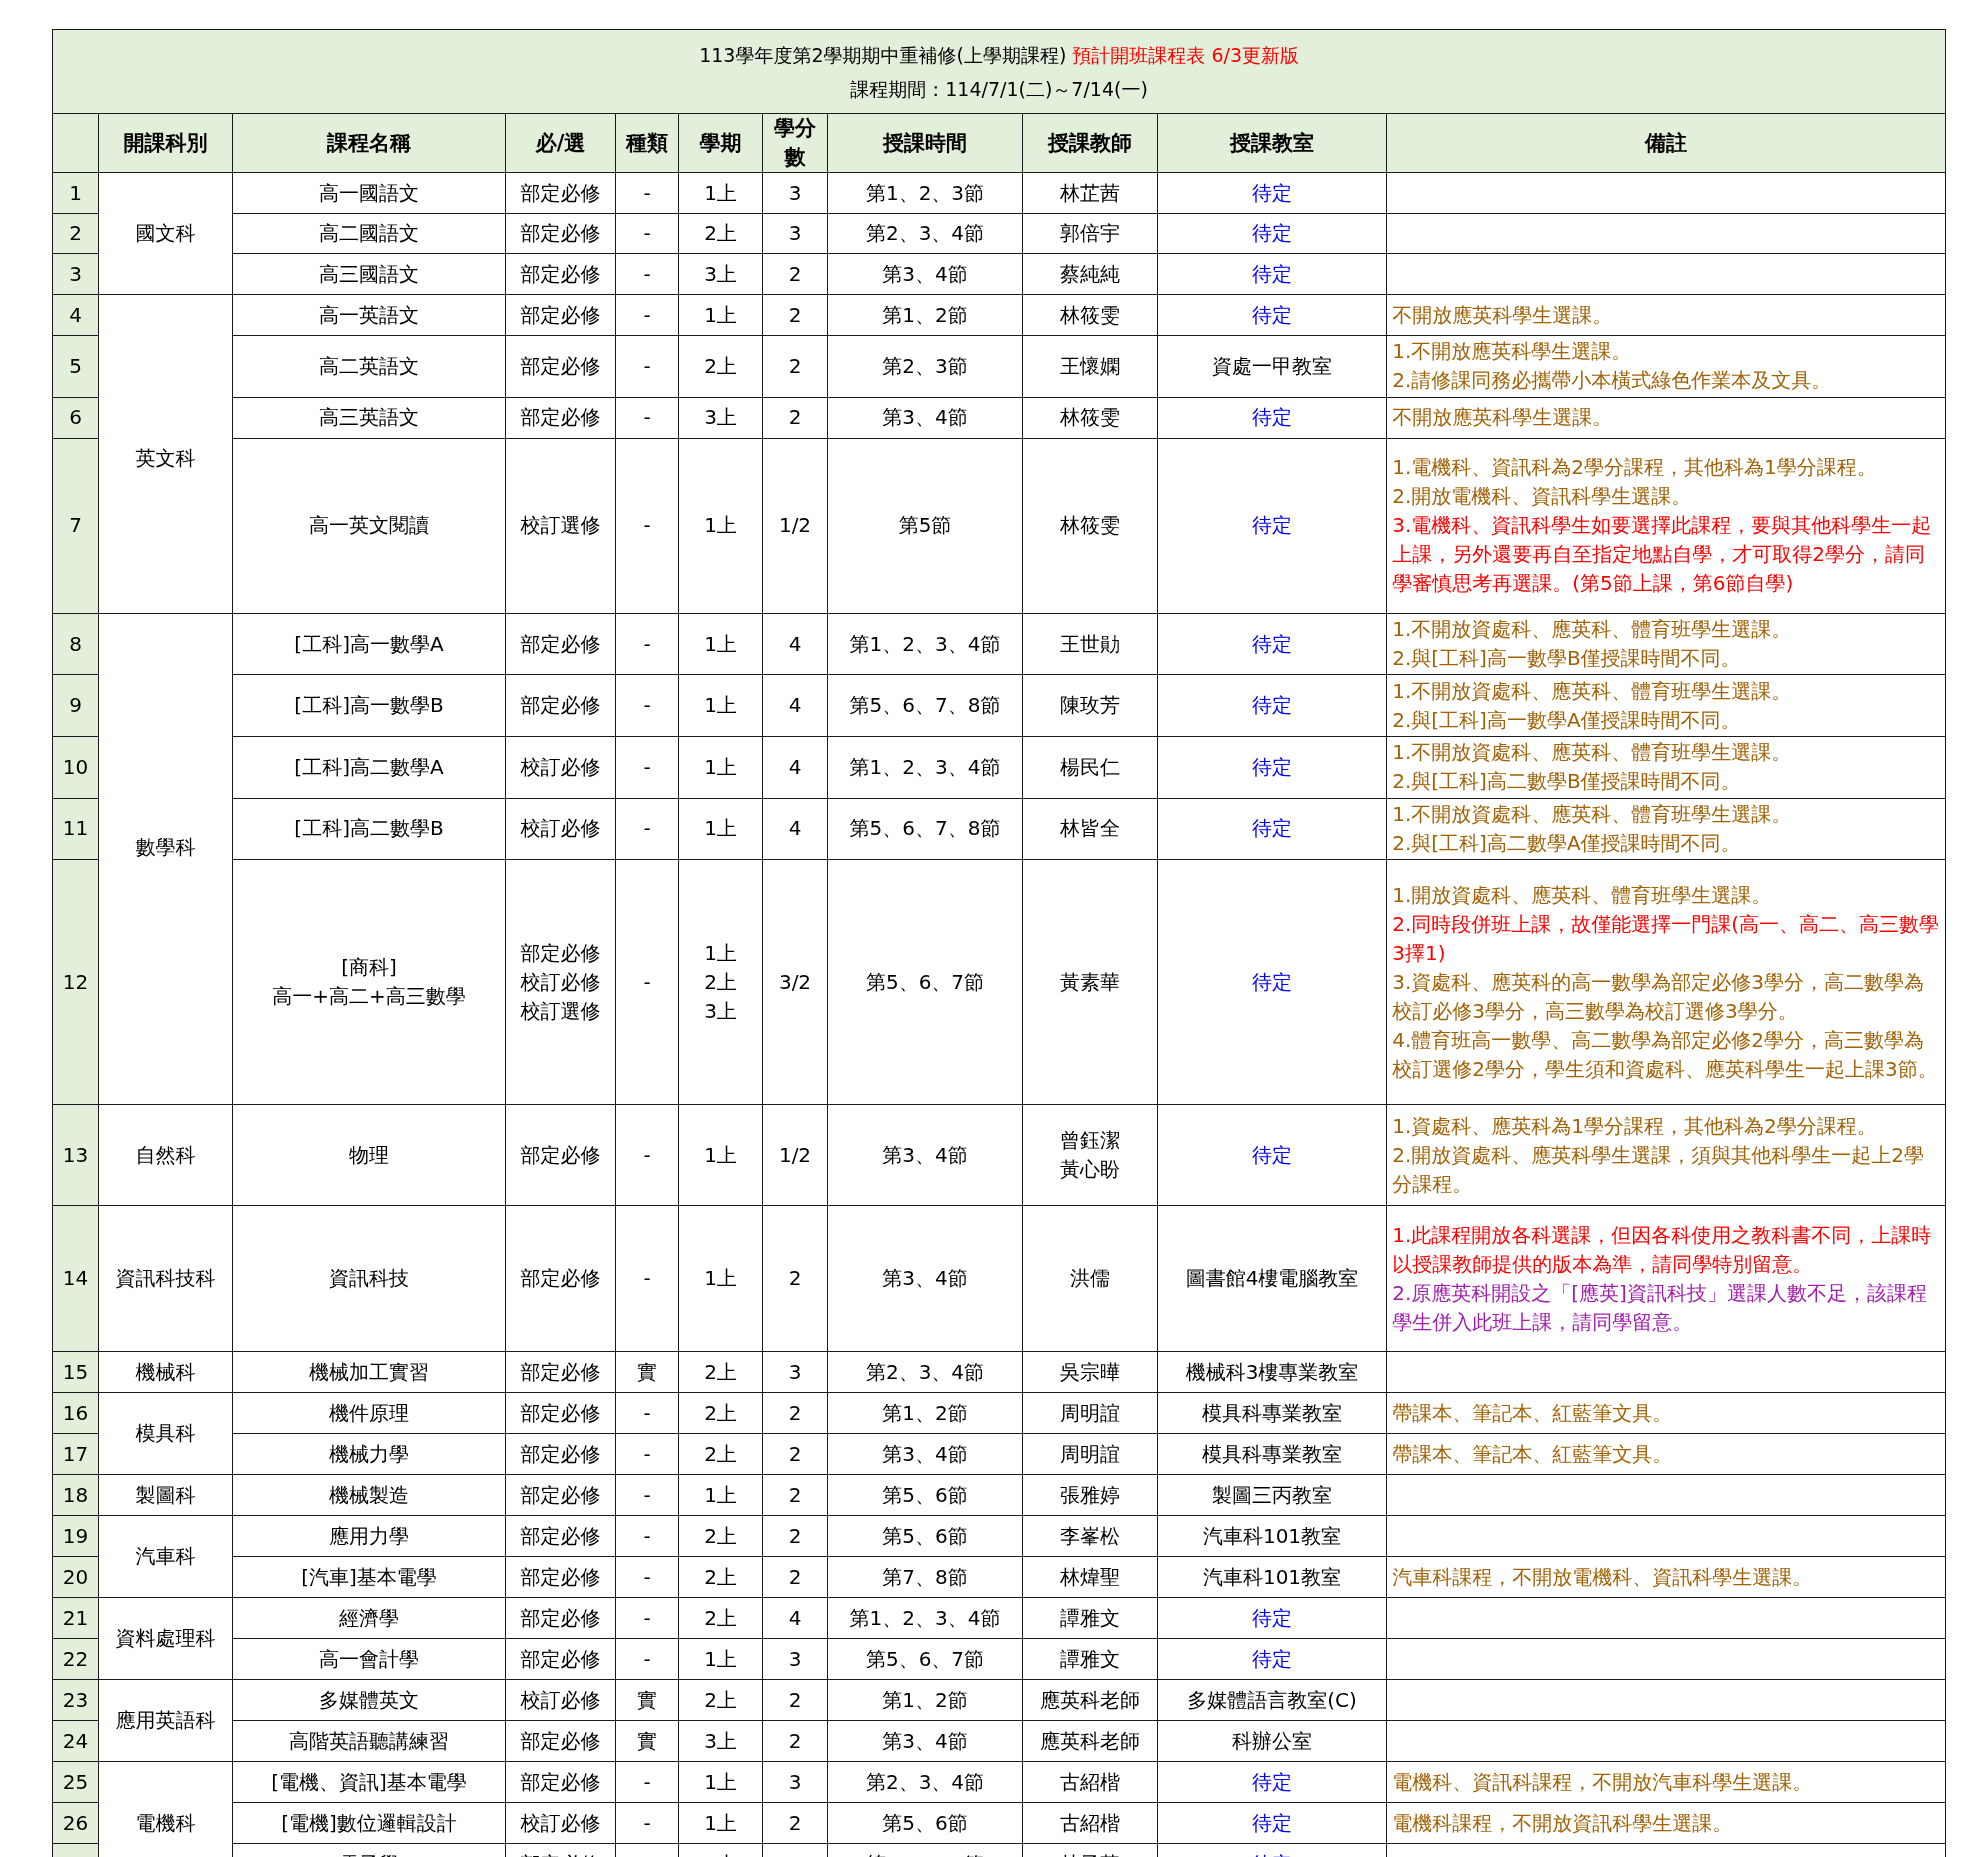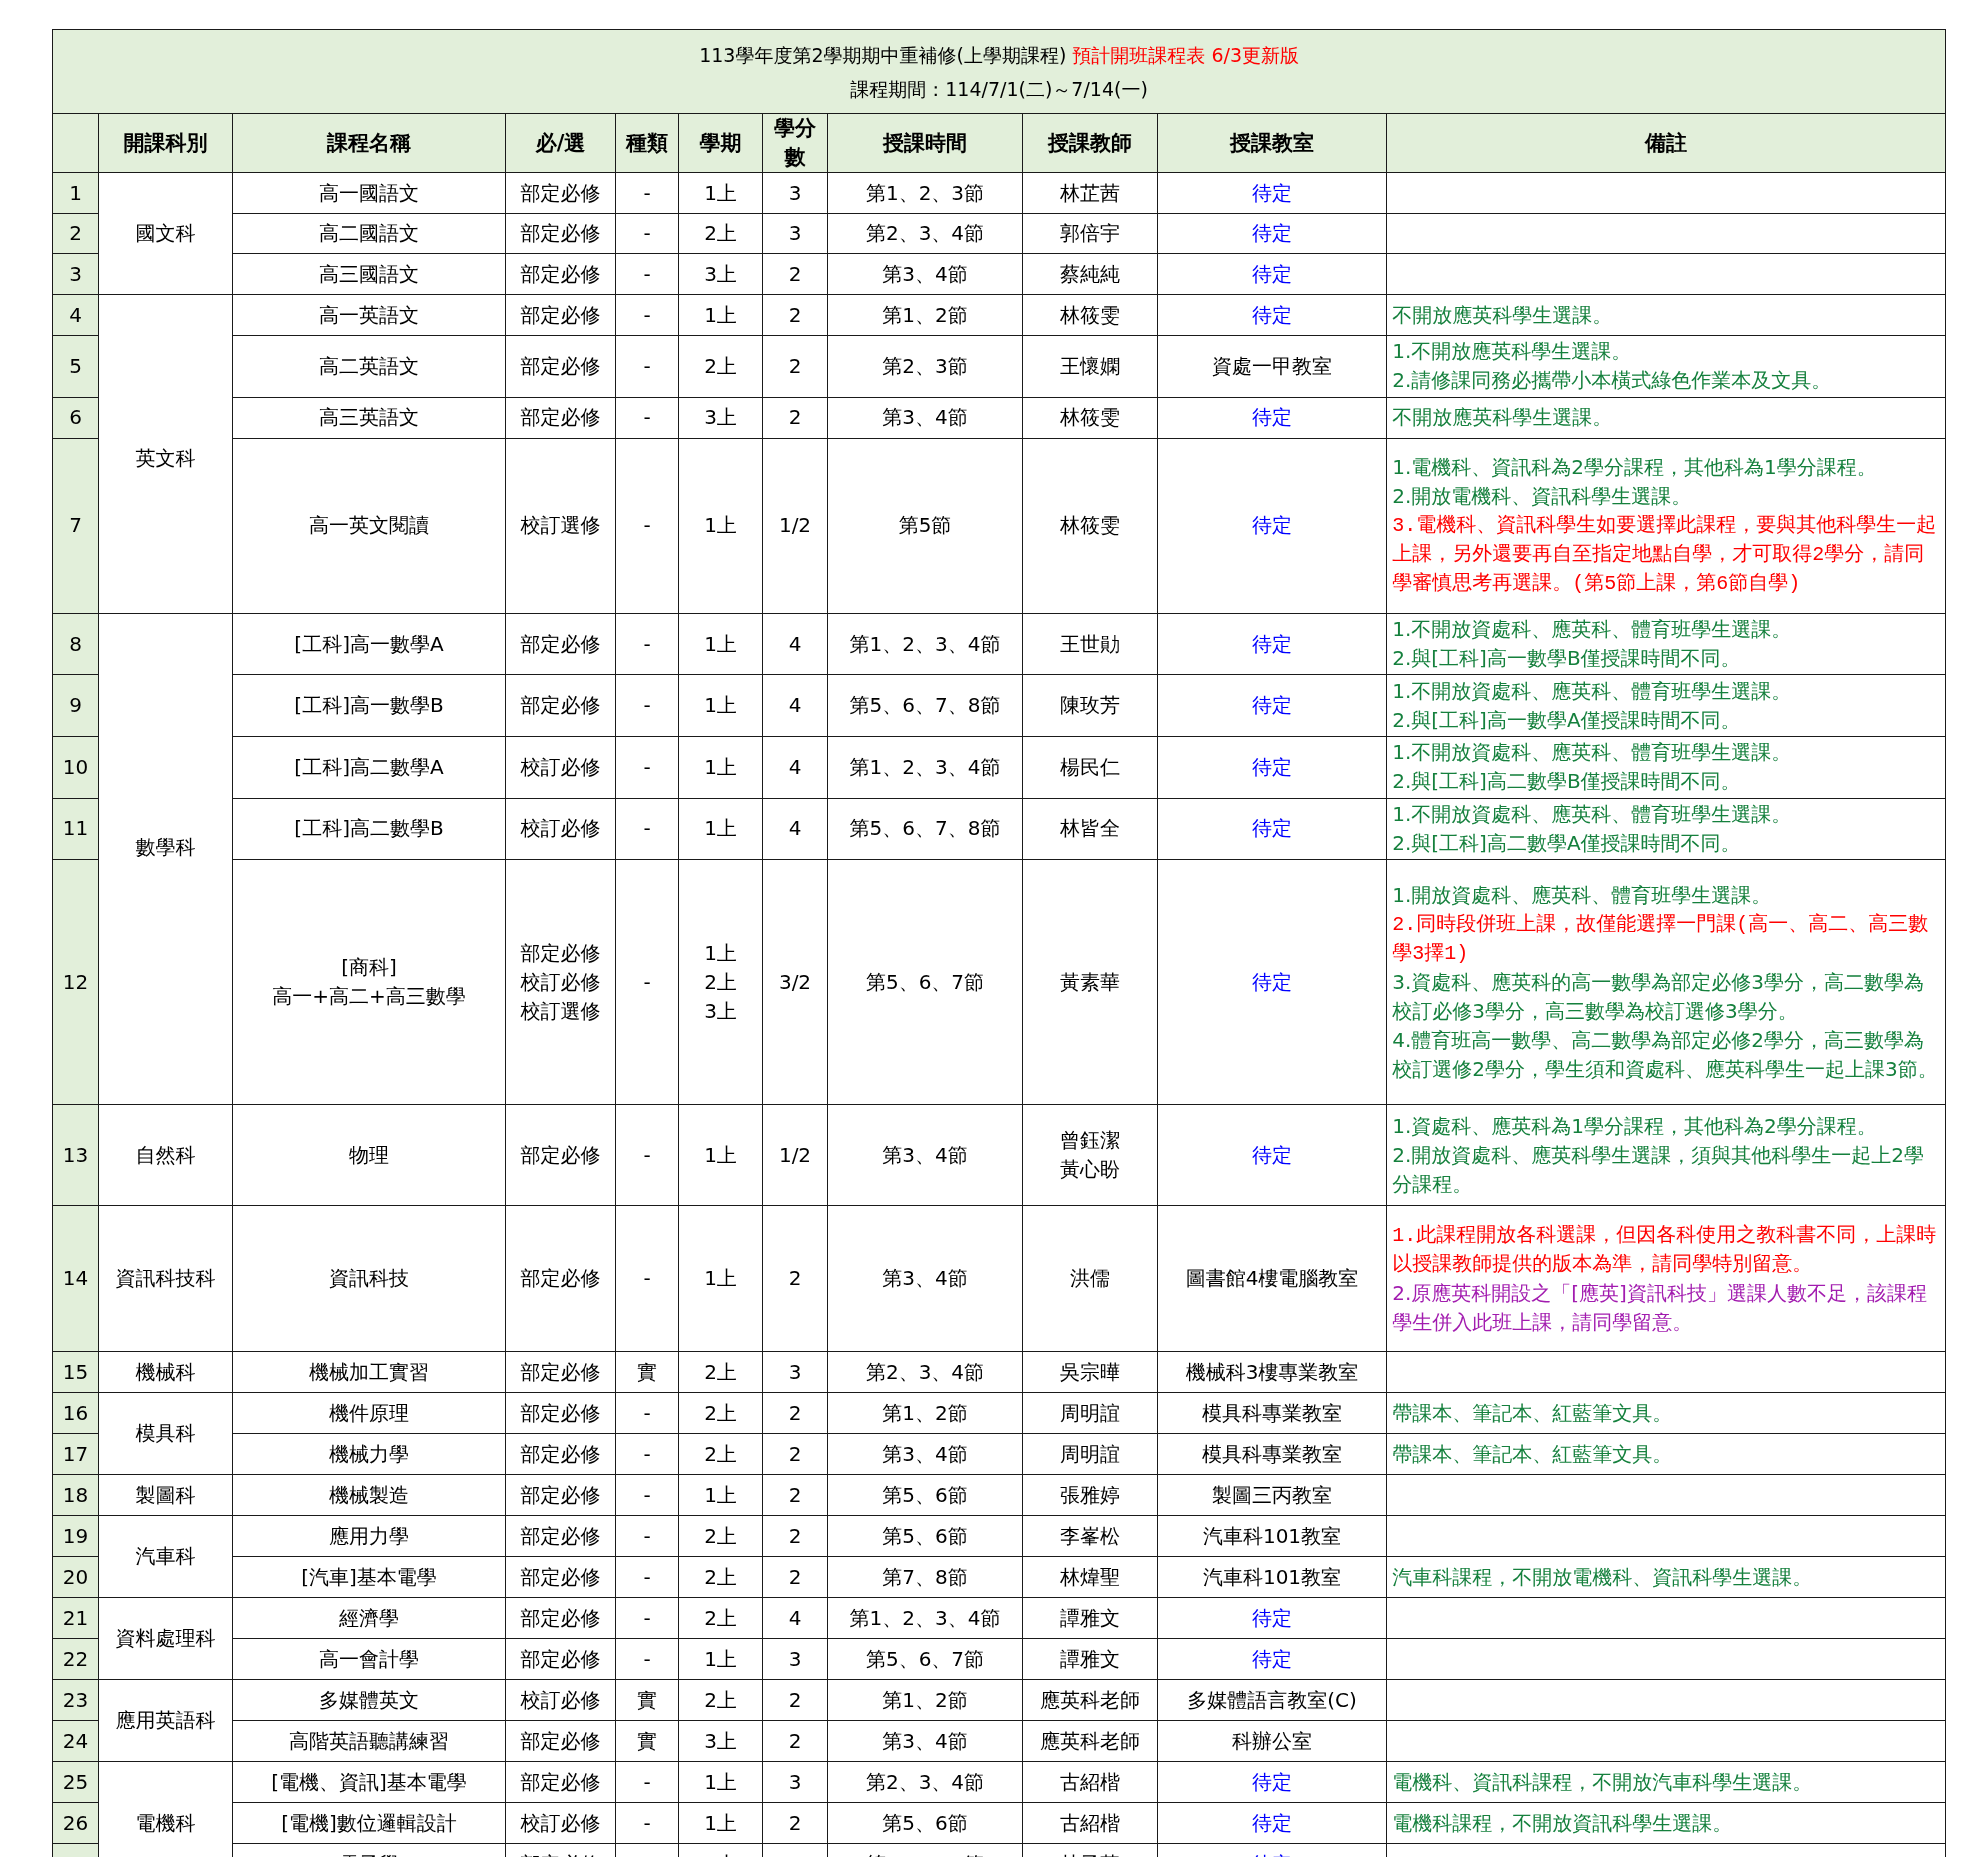--- a/index.html
+++ b/index.html
@@ -5,23 +5,23 @@
   html, body { margin:0; padding:0; background:#ffffff; }
   body { width:1985px; height:1857px; position:relative; font-family:"DejaVu Sans","Liberation Sans",sans-serif; color:#000; }
   #sheet { position:absolute; left:52px; top:29px; width:1893px; border-collapse:collapse; table-layout:fixed; }
   #sheet td, #sheet th { border:1.3px solid #1a1a1a; padding:0 6.5px; font-size:20px; line-height:29px; text-align:center; vertical-align:middle; overflow:hidden; font-weight:normal; }
   #sheet .title-cell { background:#e2efda; height:78px; font-size:19px; line-height:34px; padding:2.6px 0; }
   #sheet .title-red { color:#ff0000; }
   #sheet th { background:#e2efda; font-weight:bold; font-size:21px; height:38px; }
   #sheet td.idx { background:#e2efda; padding:0; }
   #sheet td.note { text-align:left; padding:1.3px 5.2px; line-height:29px; }
   .pending { color:#0000ff; }
-  .red { color:#ff0000;font-family:Liberation Mono, monospace; }
+  .red { color:#ff0000; }
   .blue { color:#a21caf; }
-  .black { color:#15803d; }
+  .black { color:#a16207; }
   .ln { display:block; }
 </style>
 </head>
 <body>
 
 <table id="sheet">
   <colgroup>
     <col style="width:46px">
       <col style="width:134px">
       <col style="width:273px">

